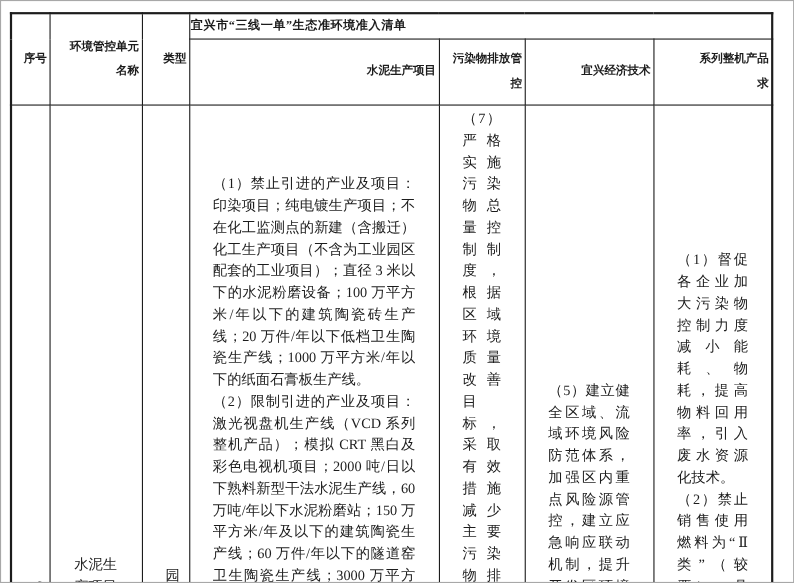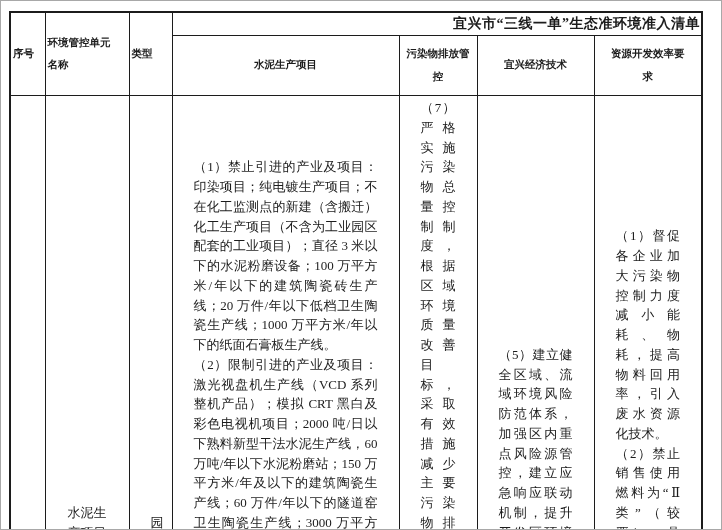--- a/index.html
+++ b/index.html
@@ -35,38 +35,38 @@
   col.c-index    { width: 35px; }
   col.c-unit     { width: 84px; }
   col.c-type     { width: 43px; }
   col.c-spatial  { width: 227px; }
   col.c-pollut   { width: 78px; }
   col.c-risk     { width: 117px; }
   col.c-resource { width: 108px; }
 
   th.t-title {
     height: 20px;
-    font-size: 14px;
+    font-size: 11px;
     font-weight: bold;
-    text-align: right;
+    text-align: left;
     letter-spacing: 0.5px;
     line-height: 1.2;
   }
   tr.hdr2 th {
     height: 59px;
     font-size: 10.5px;
     font-weight: bold;
-    text-align: center;
+    text-align: right;
     line-height: 2.1;
     padding: 0 2px;
   }
   th.t-side {
     font-size: 10.5px;
     font-weight: bold;
-    text-align: left;
+    text-align: right;
     line-height: 2.1;
     padding: 0 2px;
   }
   tr.bodyrow td {
     height: 397px;
     font-size: 13px;
     line-height: 1.52;
     padding: 2px 21px;
   }
   td.c-center {
@@ -106,21 +106,21 @@
       <th class="t-side" rowspan="2">序号</th>
       <th class="t-side" rowspan="2">环境管控单元
 名称</th>
       <th class="t-side" rowspan="2">类型</th>
       <th class="t-title" colspan="4">宜兴市“三线一单”生态准环境准入清单</th>
     </tr>
     <tr class="hdr2">
       <th>水泥生产项目</th>
       <th>污染物排放管控</th>
       <th>宜兴经济技术</th>
-      <th>资源开发效率要
+      <th>系列整机产品
 求</th>
     </tr>
     <tr class="bodyrow">
       <td class="c-center">6</td>
       <td class="c-center">水泥生产项目
 开发区</td>
       <td class="c-center">园区</td>
       <td class="c-just">（1）禁止引进的产业及项目：印染项目；纯电镀生产项目；不在化工监测点的新建（含搬迁）化工生产项目（不含为工业园区配套的工业项目）；直径 3 米以下的水泥粉磨设备；100 万平方米/年以下的建筑陶瓷砖生产线；20 万件/年以下低档卫生陶瓷生产线；1000 万平方米/年以下的纸面石膏板生产线。
 （2）限制引进的产业及项目：激光视盘机生产线（VCD 系列整机产品）；模拟 CRT 黑白及彩色电视机项目；2000 吨/日以下熟料新型干法水泥生产线，60 万吨/年以下水泥粉磨站；150 万平方米/年及以下的建筑陶瓷生产线；60 万件/年以下的隧道窑卫生陶瓷生产线；3000 万平方米/年以下的纸面石膏板生产线；40 平方米及以下筛分机制造项目；低速汽车（三轮汽车、低速货车）（自 2015 年起执行与轻型卡车同等的节能与排放标准）；非数控金属切削机床制造项目；6300 千牛及以下普通机械压力机制造项目；防火门项目；技术含量低的溶剂型涂料、有机颜料、染料及染料中间体、印染助剂等各类化工助剂项目；水泥生产项目（兼并重组、等量置换等项目除外）；轮式装载机制造项目；叉车制造项目；氧化铁红颜料装置；新建水泥粉磨站及技改扩能；电线、电缆制造项目；农用运输车项目（三轮汽车、低速载货车）；小型铸钢、铸铁和有色铸件项目。</td>
       <td class="c-just">（7）严格实施污染物总量控制制度，根据区域环境质量改善目标，采取有效措施减少主要污染物排放总量，确保区域环境质量持续改善。

